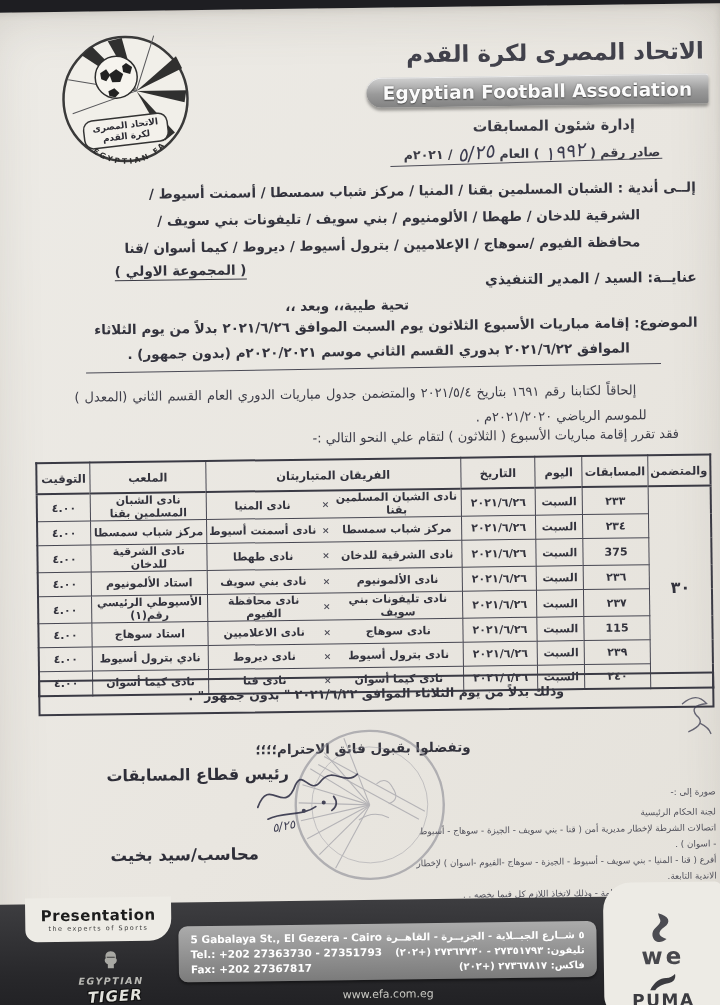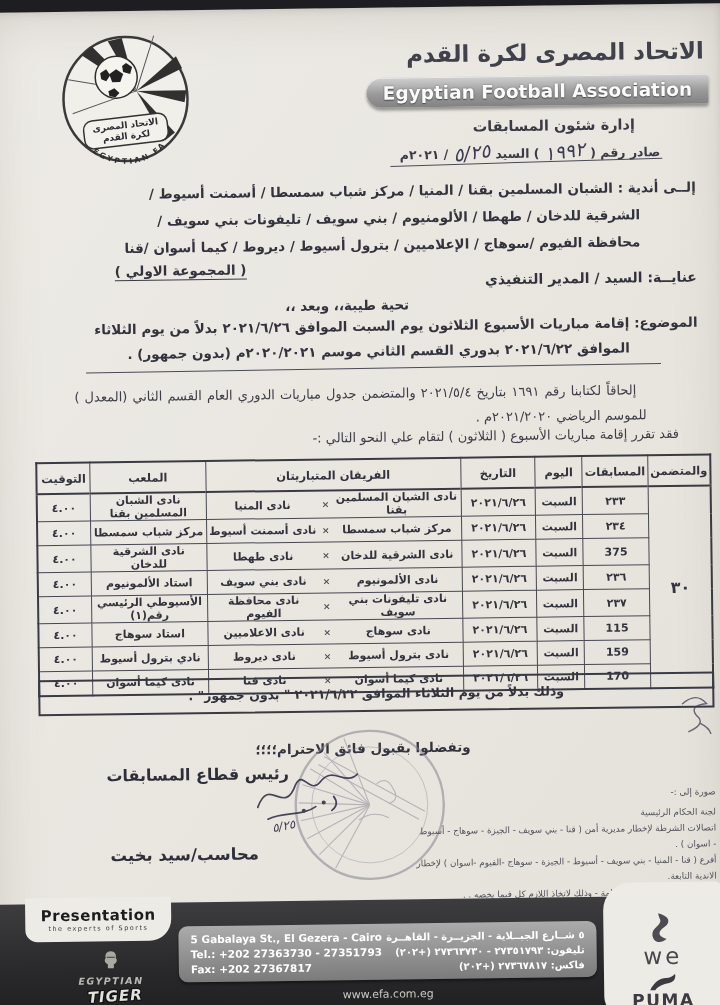--- a/index.html
+++ b/index.html
@@ -77,21 +77,21 @@
          text-shadow:1px 1px 0 #111,-1px -1px 0 #111,1px -1px 0 #111,-1px 1px 0 #111;transform:rotate(-3deg)}
   .graybox{position:absolute;left:187px;top:24px;width:418px;height:56px;border-radius:9px;
            background:linear-gradient(180deg,#ababab,#7b7b7b);box-shadow:0 2px 3px rgba(0,0,0,.45);
            display:flex;justify-content:space-between;padding:6px 12px;box-sizing:border-box;color:#ffffff}
   .graybox .en{text-align:left;font-size:10.5px;font-weight:bold;line-height:15px}
   .graybox .ar{direction:rtl;text-align:right;font-size:10px;font-weight:bold;line-height:15px}
   .site{position:absolute;left:187px;top:88px;width:418px;text-align:center;font-size:11px;color:#c9c9c3}
   .wpanel{position:absolute;left:612px;top:-14px;width:118px;height:132px;background:#edebe5;
           border-radius:28px 6px 0 18px;display:flex;flex-direction:column;align-items:center;justify-content:flex-end;
           padding-bottom:6px;box-sizing:border-box}
-  .we-word{font-size:23px;font-weight:normal;color:#47474c;letter-spacing:3px;line-height:20px}
+  .we-word{font-size:23px;font-weight:bold;color:#47474c;letter-spacing:3px;line-height:20px}
   .puma-word{font-size:17px;font-weight:bold;color:#3b3b40;letter-spacing:1.5px;line-height:16px}
 </style>
 </head>
 <body>
 
 <div class="paper">
  <div class="content">
 
   <div class="abs" style="left:62px;top:26px;width:138px;height:152px">
     <svg width="138" height="152" viewBox="0 0 138 152">
@@ -127,21 +127,21 @@
     </svg>
   </div>
 
   <div class="abs title-ar">الاتحاد المصرى لكرة القدم</div>
   <div class="abs en-bar">Egyptian Football Association</div>
 
   <div class="abs dept">إدارة شئون المسابقات</div>
   <div class="abs issue">
     <span>صادر رقم (</span>
     <span class="hand">١٩٩٢</span>
-    <span>) السيد</span>
+    <span>) العام</span>
     <span class="hand">٥/٢٥</span>
     <span>/ ٢٠٢١م</span>
   </div>
   <div class="abs rule" style="left:395px;top:164px;width:272px;transform:rotate(-1deg)"></div>
 
   <div class="abs rtl toblock">
     <span>إلــى أندية : الشبان المسلمين بقنا / المنيا / مركز شباب سمسطا / أسمنت أسيوط /</span>
     <span class="ind">الشرقية للدخان / طهطا / الألومنيوم / بني سويف / تليفونات بني سويف /</span>
     <span class="ind">محافظة الفيوم /سوهاج / الإعلاميين / بترول أسيوط / ديروط / كيما أسوان /قنا</span>
   </div>
@@ -253,35 +253,35 @@
               <span class="teamcell">
                 <span class="home">نادى سوهاج</span>
                 <span class="vs">×</span>
                 <span class="away">نادى الاعلاميين</span>
               </span>
             </td>
       <td>استاد سوهاج</td>
       <td>٤.٠٠</td>
     </tr>
     <tr>
-      <td>159</td>
+      <td>٢٣٩</td>
       <td>السبت</td>
       <td>٢٠٢١/٦/٢٦</td>
       <td>
               <span class="teamcell">
                 <span class="home">نادى بترول أسيوط</span>
                 <span class="vs">×</span>
                 <span class="away">نادى ديروط</span>
               </span>
             </td>
       <td>نادي بترول أسيوط</td>
       <td>٤.٠٠</td>
     </tr>
     <tr>
-      <td>170</td>
+      <td>٢٤٠</td>
       <td>السبت</td>
       <td>٢٠٢١/٦/٢٦</td>
       <td>
               <span class="teamcell">
                 <span class="home">نادى كيما أسوان</span>
                 <span class="vs">×</span>
                 <span class="away">نادى قنا</span>
               </span>
             </td>
       <td>نادى كيما أسوان</td>

